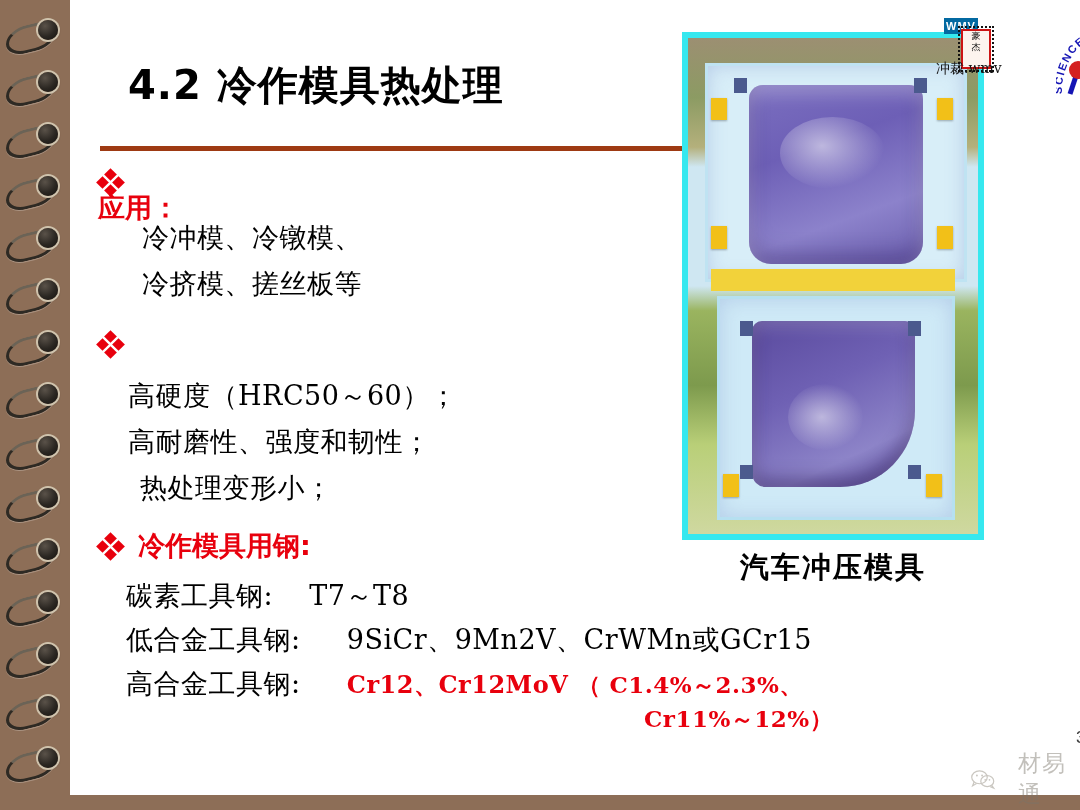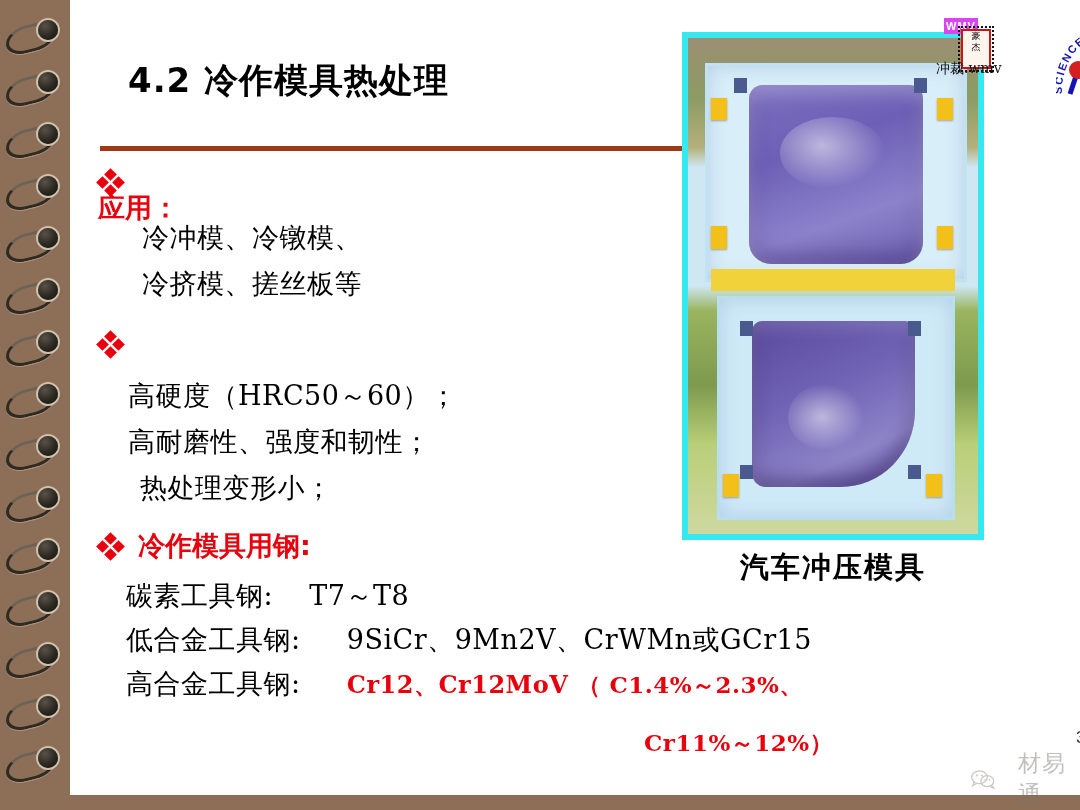--- a/index.html
+++ b/index.html
@@ -59,21 +59,21 @@
     left: 70px; top: 0;
     width: 1010px; height: 795px;
     background: #ffffff;
   }
 
   
   .title {
     position: absolute;
     left: 58px; top: 58px;
     font-family: "DejaVu Sans", "Liberation Sans", sans-serif;
-    font-size: 34px;
+    font-size: 40px;
     font-weight: bold;
     color: #000000;
     letter-spacing: 1px;
     white-space: nowrap;
   }
 
   .rule {
     position: absolute;
     left: 30px; top: 146px;
     width: 582px; height: 5px;
@@ -221,21 +221,21 @@
     font-weight: bold;
     color: #000000;
     letter-spacing: 2px;
   }
 
   
   .wmv-badge {
     position: absolute;
     left: 874px; top: 18px;
     width: 34px; height: 16px;
-    background: #d946ef;
+    background: #0369a1;
     color: #ffffff;
     font-size: 11px;
     font-weight: bold;
     line-height: 16px;
     text-align: center;
     letter-spacing: 1px;
     font-family: "Liberation Sans", sans-serif;
   }
   .seal {
     position: absolute;
@@ -413,21 +413,21 @@
       <span style="display:inline-block;width:28px"></span>
       <span>9SiCr、9Mn2V、CrWMn或GCr15</span>
     </div>
 
     <div class="body-line" style="left:56px; top:666px;">
       <span>高合金工具钢:</span>
       <span style="display:inline-block;width:28px"></span>
       <span class="red b" style="font-size:24px">Cr12、Cr12MoV</span>
       <span class="red b" style="font-size:23px">（ C1.4%～2.3%、</span>
     </div>
-    <div class="body-line red b" style="left:574px; top:704px; font-size:23px;margin-top:24px;">Cr11%～12%）</div>
+    <div class="body-line red b" style="left:574px; top:704px; font-size:23px;">Cr11%～12%）</div>
 
     <div class="photo">
       <div class="photo-inner">
         <div class="die-top">
           <div class="cavity"></div>
         </div>
         <div class="yellow-bar"></div>
         <div class="die-bottom">
           <div class="cavity"></div>
         </div>

